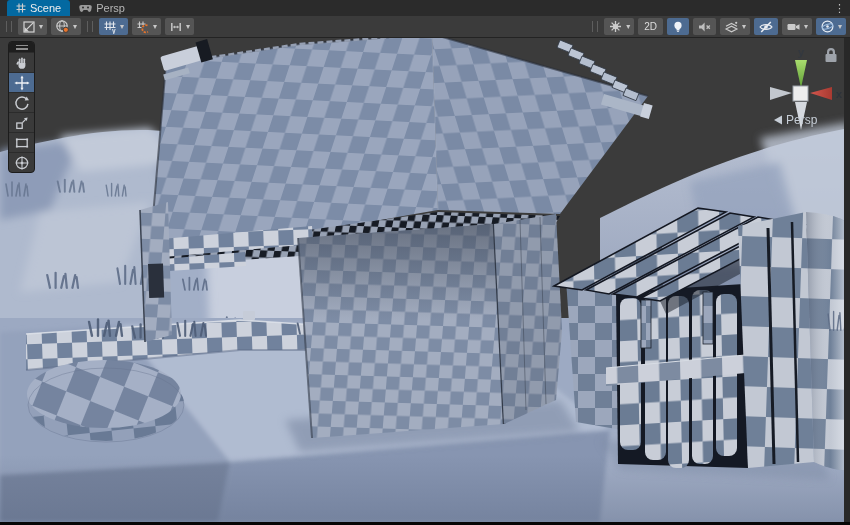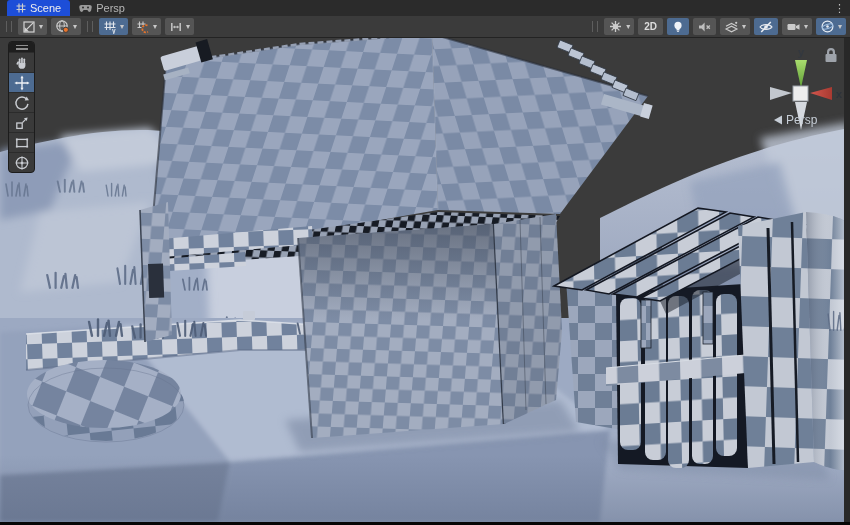--- a/index.html
+++ b/index.html
@@ -1,29 +1,29 @@
 <!DOCTYPE html>
 <html><head>
 <meta charset="utf-8">
 <style>
   html,body{margin:0;padding:0;background:#282828;width:850px;height:525px;overflow:hidden;
     font-family:"Liberation Sans","DejaVu Sans",sans-serif;-webkit-font-smoothing:antialiased;}
   .app{width:850px;height:525px;display:flex;flex-direction:column;}
   
   .tabbar{height:16px;background:#2B2B2B;display:flex;align-items:stretch;padding-left:7px;position:relative;flex:0 0 16px;}
   .tab{display:flex;align-items:center;gap:4px;padding:0 9px;font-size:11px;color:#B5B5B5;cursor:default;}
-  .tab.active{background:#1d4ed8;color:#EFEFEF;border-radius:3px 3px 0 0;}
+  .tab.active{background:#0369a1;color:#EFEFEF;border-radius:3px 3px 0 0;}
   .kebab{position:absolute;right:5px;top:0;height:16px;display:flex;align-items:center;color:#C2C2C2;font-size:11px;}
   
   .toolbar{height:21px;background:#3B3B3B;border-bottom:1px solid #232323;display:flex;align-items:center;padding:0 4px;gap:4px;flex:0 0 21px;}
   .tb-handle{width:4px;height:11px;border-left:1px solid #5E5E5E;border-right:1px solid #5E5E5E;margin:0 2px;}
   .tb-btn{height:17px;background:#555555;border-radius:2px;display:flex;align-items:center;padding:0 4px;gap:3px;cursor:default;}
   .tb-btn.active{background:#4D6B91;}
   .tb-btn .caret{font-size:8px;color:#C8C8C8;line-height:1;}
-  .tb-btn.textbtn{color:#DDDDDD;font-size:10px;font-weight:bold;padding:0 6px;}
+  .tb-btn.textbtn{color:#DDDDDD;font-size:10px;font-weight:normal;padding:0 6px;}
   .spacer{flex:1;}
   
   .viewport{position:relative;width:844px;height:484px;background:#a16207;overflow:hidden;flex:0 0 484px;}
   .scene-svg{position:absolute;left:0;top:0;}
   
   .palette{position:absolute;left:8px;top:3px;width:25px;background:#3A3A3A;border:1px solid #1C1C1C;border-radius:4px;overflow:hidden;}
   .pal-header{height:10px;background:#1E1E1E;display:flex;flex-direction:column;justify-content:center;align-items:center;gap:2px;}
   .pal-header i{display:block;width:12px;height:1.5px;background:#8F8F8F;}
   .pal-btn{height:19px;display:flex;align-items:center;justify-content:center;border-top:1px solid #2B2B2B;}
   .pal-btn.selected{background:#4D6B91;}

